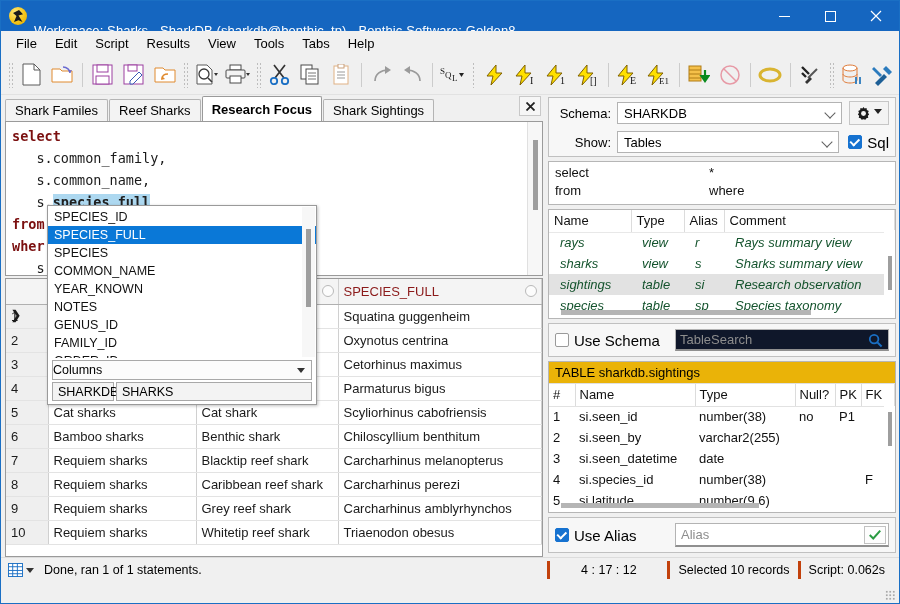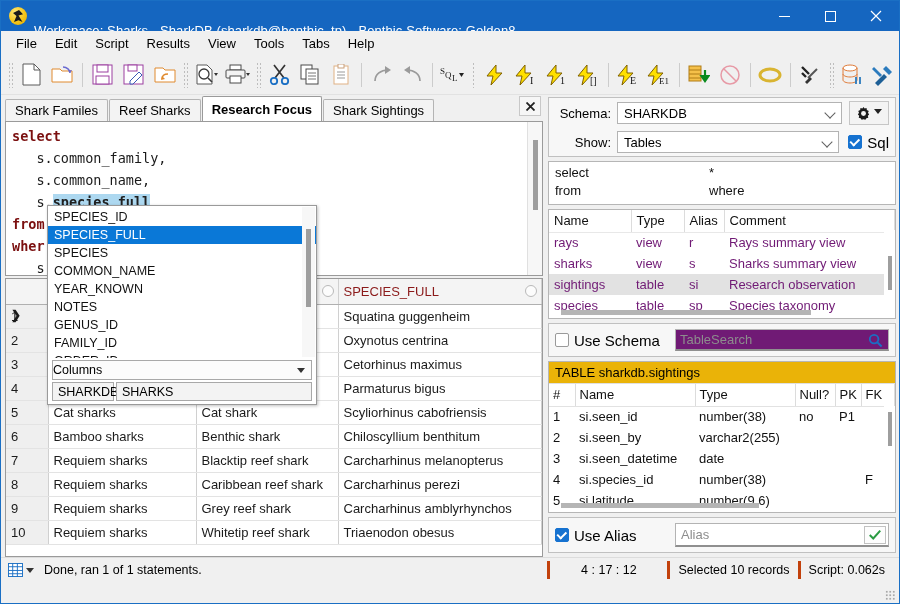--- a/index.html
+++ b/index.html
@@ -182,30 +182,30 @@
     background:#fff; border:1px solid #b6b6b6; height:44px; margin:0 0 4px 0;
     font-size:13px; padding:3px 6px; position:relative; color:#111;
   }
   .sqlprev .l { position:absolute; }
 
   .tbl-box { background:#fff; border:1px solid #b6b6b6; height:110px; margin-bottom:4px;
              position:relative; overflow:hidden; }
   table.tl { border-collapse:collapse; width:100%; table-layout:fixed; font-size:13px; }
   table.tl th { text-align:left; font-weight:normal; color:#111; height:22px;
                 padding:0 5px; border-right:1px solid #dcdcdc; border-bottom:1px solid #e8e8e8; }
-  table.tl td { height:21px; padding:0 5px; color:#701a75; white-space:nowrap; overflow:hidden; }
+  table.tl td { height:21px; padding:0 11px; color:#14532d; white-space:nowrap; overflow:hidden;font-style:italic; }
   table.tl tr.sel td { background:#e2e2e2; }
   .tl-sb { position:absolute; right:0; top:20px; bottom:10px; width:11px; background:#fff; }
   .tl-sb i { position:absolute; left:4px; top:26px; width:4px; height:34px; background:#9e9e9e; display:block; }
   .tl-hb { position:absolute; left:12px; right:14px; bottom:1px; height:7px; }
   .tl-hb i { display:block; height:5px; background:#b5b5b5; width:78%; }
 
   .search-row { display:flex; align-items:center; padding:5px 6px; }
   .search-input {
-    flex:1; height:22px; background:#701a75; border:1px solid #b3b3b3; border-bottom:2px solid #8f8f8f;
+    flex:1; height:22px; background:#0f172a; border:1px solid #b3b3b3; border-bottom:2px solid #8f8f8f;
     display:flex; align-items:center; padding:0 4px; position:relative;
   }
   .search-input span { color:#8d8d8d; font-size:13px; }
   .mag { position:absolute; right:5px; top:3px; }
 
   .cols-box { background:#fff; border:1px solid #b6b6b6; flex:1; min-height:0;
               position:relative; overflow:hidden; margin-bottom:4px; }
   .cols-title { font-size:13px; padding:3px 6px; border-bottom:1px solid #e0e0e0; background:#eab308; }
   table.cl { border-collapse:collapse; width:100%; table-layout:fixed; font-size:13px; }
   table.cl th { text-align:left; font-weight:normal; height:22px; padding:0 4px;

